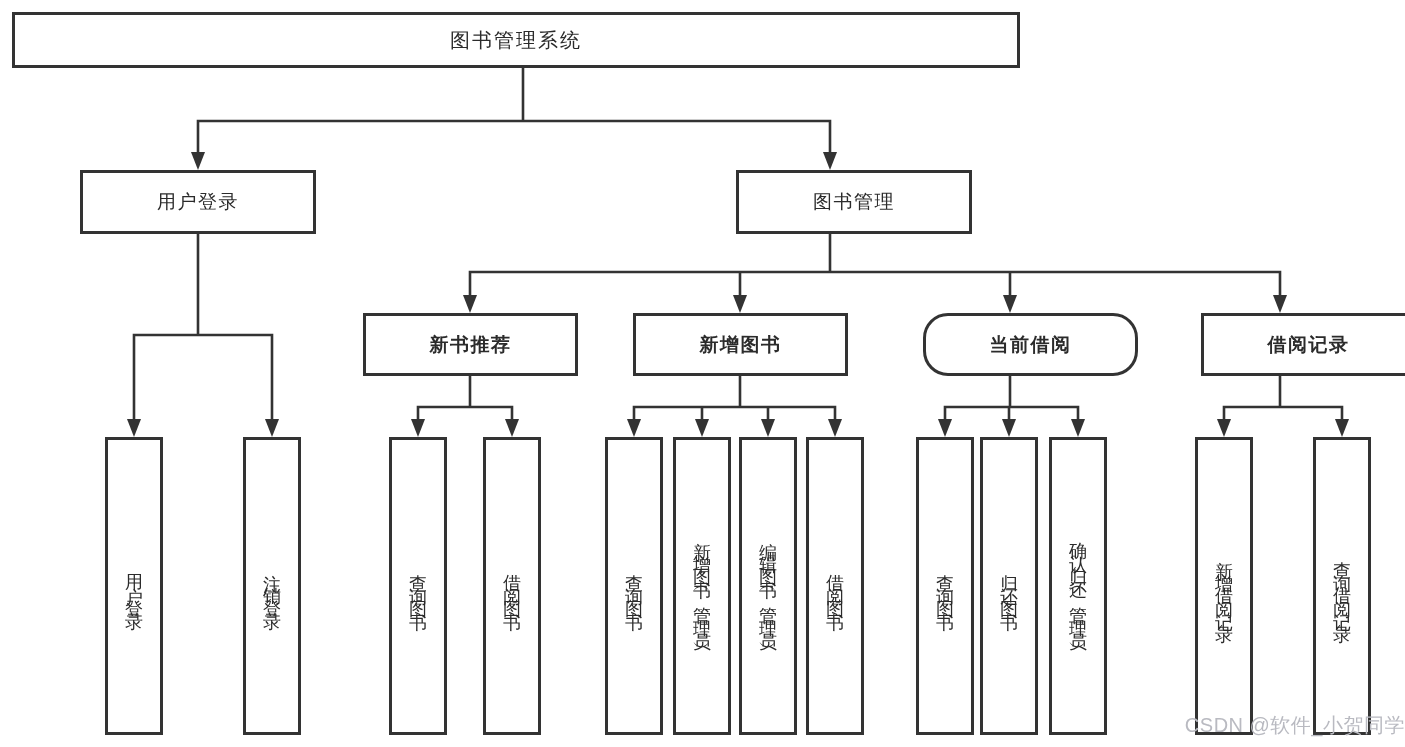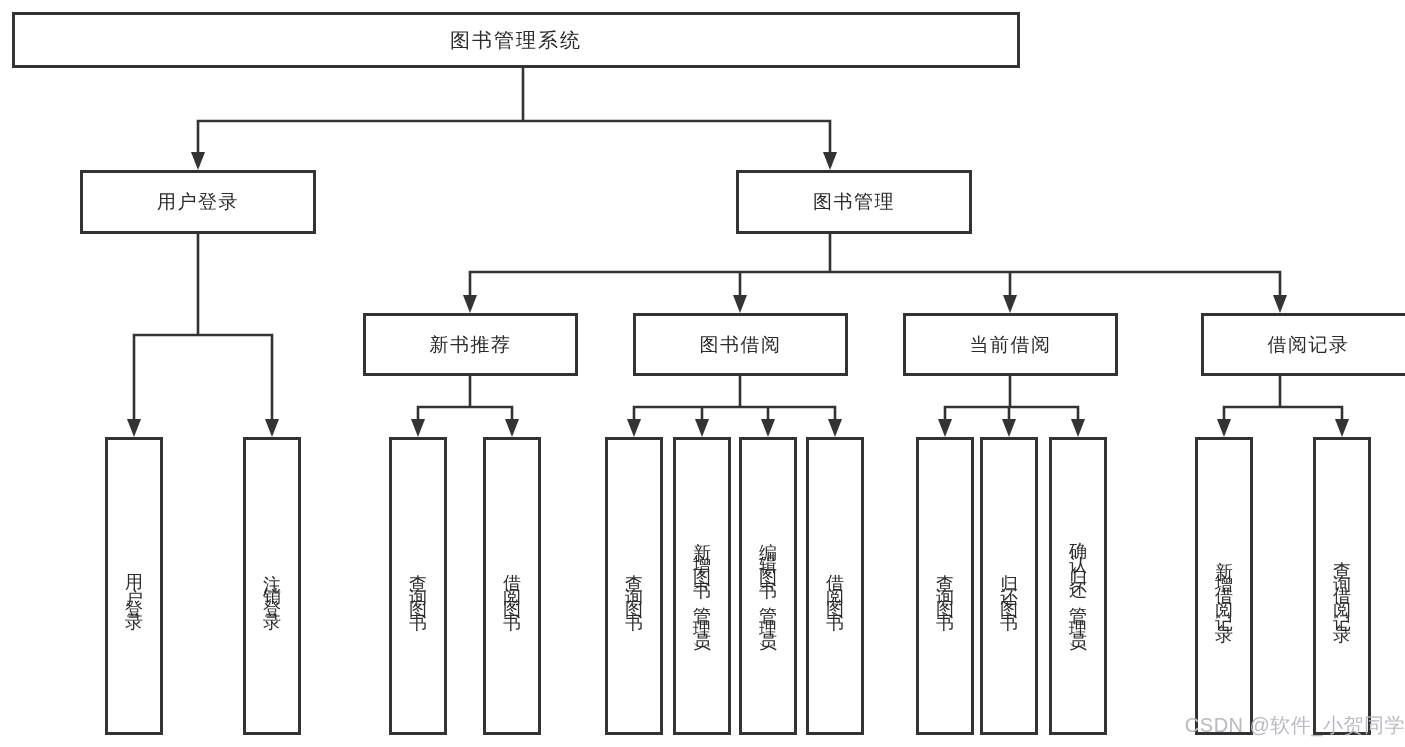--- a/index.html
+++ b/index.html
@@ -23,24 +23,24 @@
     border:3px solid var(--line);
     background:var(--background);
     color:var(--text);
     display:flex;align-items:center;justify-content:center;
     z-index:1;
   }
   .node-root{left:12px;top:12px;width:1008px;height:56px;font-size:20px;letter-spacing:2px;}
   .node-l2{top:170px;width:236px;height:64px;font-size:19px;letter-spacing:1.5px;}
   .node-l2.user{left:80px;}
   .node-l2.book{left:712px;margin-left:24px;}
-  .node-l3{top:313px;width:215px;height:63px;font-size:19px;letter-spacing:1.5px;}
+  .node-l3{top:313px;width:215px;height:63px;font-size:19px;letter-spacing:1.5px;font-weight:bold;}
   .node-l3.p0{left:363px;}
   .node-l3.p1{left:633px;}
-  .node-l3.p2{left:903px;}
+  .node-l3.p2{left:923px;border-radius:25px;}
   .node-l3.p3{left:1173px;margin-left:28px;}
   .leaf{top:437px;width:58px;height:298px;}
   .leaf .vtext{
     writing-mode:vertical-rl;
     text-orientation:mixed;
     font-size:18px;
     letter-spacing:0.72em;
     line-height:1;
     white-space:nowrap;
   }
@@ -112,21 +112,21 @@
     <span>用户登录</span>
   </div>
   <div class="node node-l2 book">
     <span>图书管理</span>
   </div>
 
   <div class="node node-l3 p0">
     <span>新书推荐</span>
   </div>
   <div class="node node-l3 p1">
-    <span>图书借阅</span>
+    <span>新增图书</span>
   </div>
   <div class="node node-l3 p2">
     <span>当前借阅</span>
   </div>
   <div class="node node-l3 p3">
     <span>借阅记录</span>
   </div>
 
   <div class="node leaf c134">
     <span class="vtext">用户登录</span>

